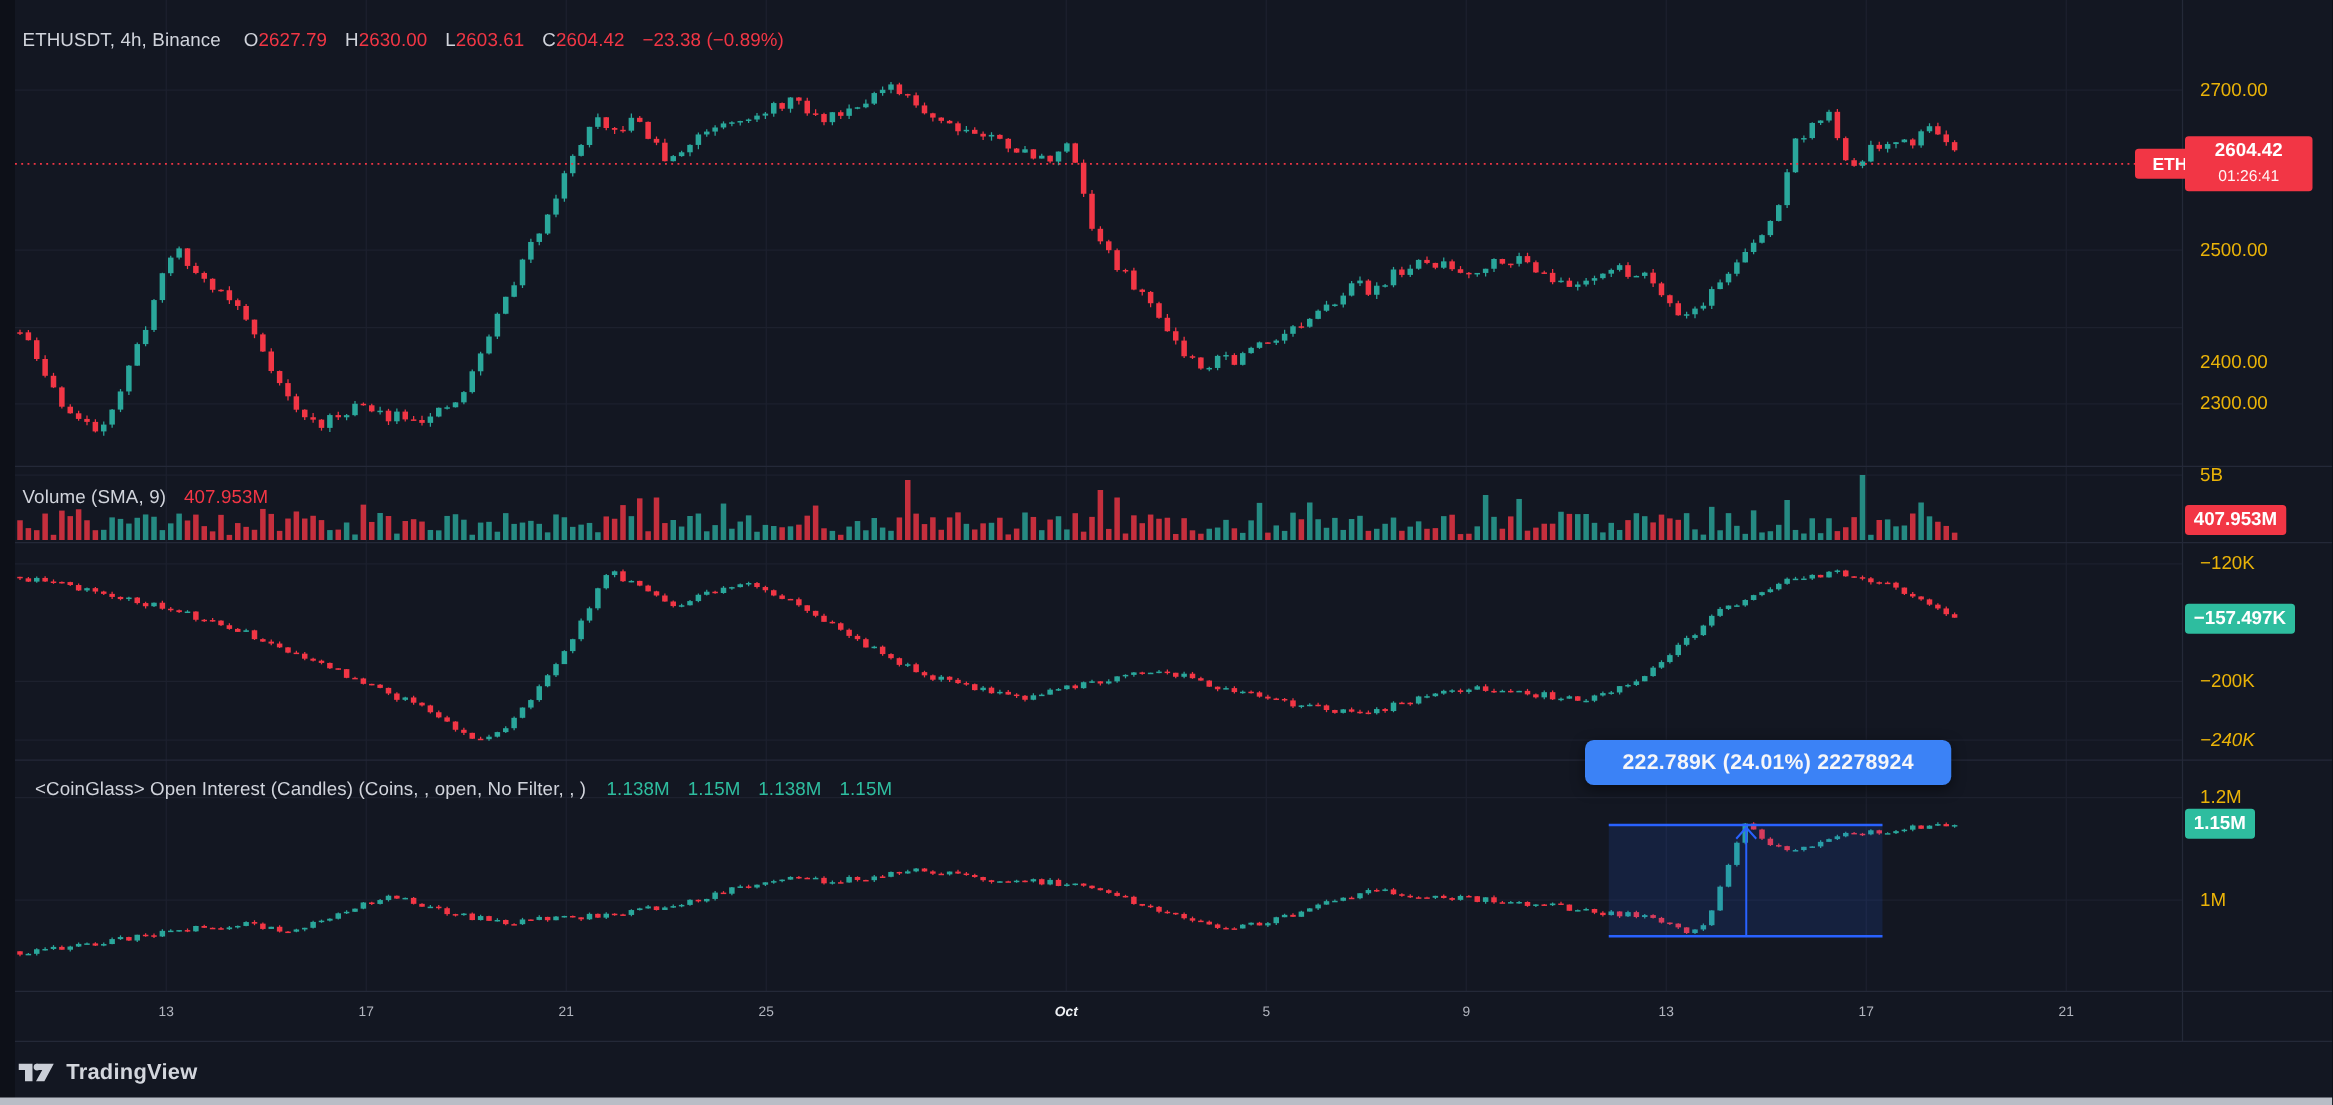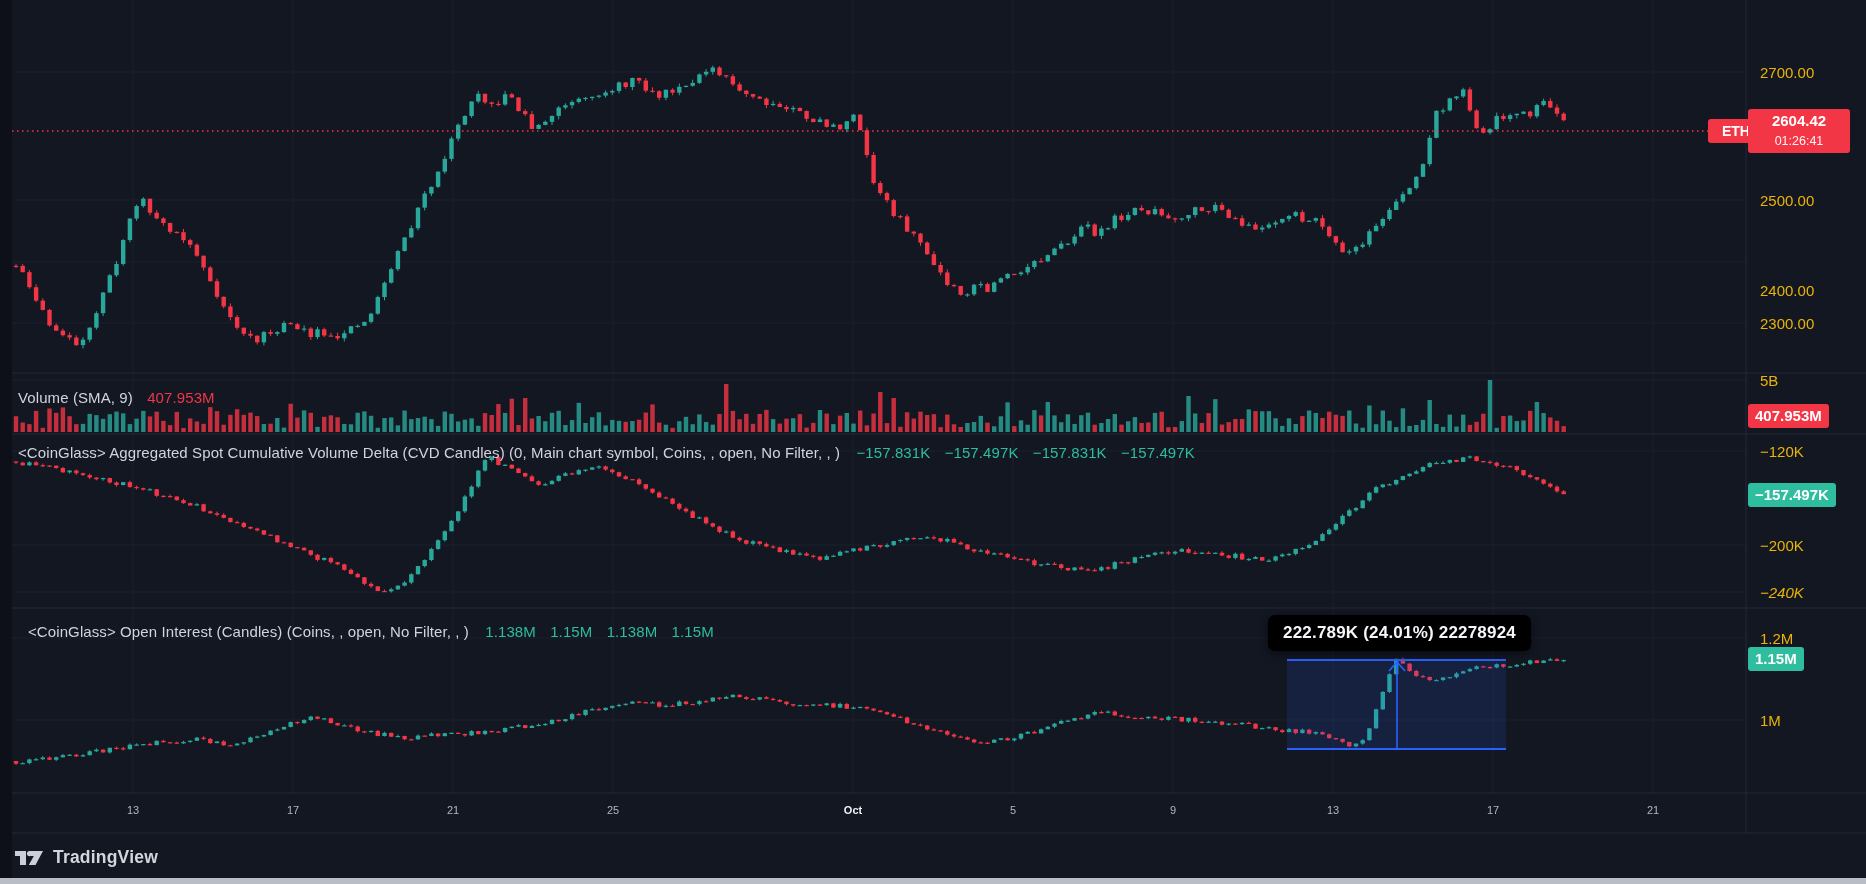--- a/index.html
+++ b/index.html
@@ -29,23 +29,23 @@
   .badge.red{background:#f23645;}
   .badge.teal{background:#2ebd9f;}
   .symbol-badge{left:1708px;top:119px;width:80px;text-align:center;font-size:14px;}
   .price-badge{left:1748px;top:109px;width:90px;text-align:center;line-height:20px;padding:2px 6px;}
   .price-badge .cd{font-size:12.5px;font-weight:400;opacity:.95;}
   .vol-badge{left:1748px;top:404px;}
   .cvd-badge{left:1748px;top:483px;}
   .oi-badge{left:1748px;top:647px;}
 
   .tooltip{
-    position:absolute;left:1268px;top:615px;z-index:8;
-    background:#000000;color:#f5f6f9;font-size:17px;font-weight:700;
-    padding:8px 15px;border-radius:7px;box-shadow:0 3px 10px rgba(0,0,0,.5);
+    position:absolute;left:1268px;top:592px;z-index:8;
+    background:#3b82f6;color:#f5f6f9;font-size:17px;font-weight:700;
+    padding:8px 30px;border-radius:7px;box-shadow:0 3px 10px rgba(0,0,0,.5);
     white-space:nowrap;letter-spacing:.2px;
   }
   .logo{position:absolute;left:14px;top:845px;display:flex;align-items:center;gap:9px;
         color:#d3d6dd;font-size:17.5px;font-weight:700;z-index:5;letter-spacing:.2px;}
 </style>
 </head>
 <body>
 
 <div id="root">
   <svg id="cv" width="1866" height="884">
@@ -1713,33 +1713,34 @@
         <line x1="1287" x2="1506" y1="660" y2="660" stroke="#2962ff" stroke-width="2"></line>
         <line x1="1287" x2="1506" y1="749" y2="749" stroke="#2962ff" stroke-width="2"></line>
         <line x1="1397" x2="1397" y1="748" y2="662" stroke="#2962ff" stroke-width="1.6"></line>
         <path d="M 1389 671 L 1397 662 L 1405 671" stroke="#2962ff" stroke-width="1.6" fill="none"></path>
       </g>
     </svg>
 
   <div class="left-strip"></div>
   <div class="bottom-edge"></div>
 
+  <div class="legend" style="left:18px;top:24px;">
+    <span>ETHUSDT, 4h, Binance</span>
+    <span class="g14">O</span><span class="red">2627.79</span>
+    <span class="g10">H</span><span class="red">2630.00</span>
+    <span class="g10">L</span><span class="red">2603.61</span>
+    <span class="g10">C</span><span class="red">2604.42</span>
+    <span class="red g10">−23.38 (−0.89%)</span>
+  </div>
 
   <div class="legend" style="left:18px;top:389px;">
     <span>Volume (SMA, 9)</span>
     <span class="red g10">407.953M</span>
   </div>
 
-  <div class="legend" style="left:18px;top:444px;">
-    <span>&lt;CoinGlass&gt; Aggregated Spot Cumulative Volume Delta (CVD Candles) (0, Main chart symbol, Coins, , open, No Filter, , )</span>
-    <span class="teal g12">−157.831K</span>
-    <span class="teal g10">−157.497K</span>
-    <span class="teal g10">−157.831K</span>
-    <span class="teal g10">−157.497K</span>
-  </div>
 
   <div class="legend" style="left:28px;top:623px;">
     <span>&lt;CoinGlass&gt; Open Interest (Candles) (Coins, , open, No Filter, , )</span>
     <span class="teal g12">1.138M</span>
     <span class="teal g10">1.15M</span>
     <span class="teal g10">1.138M</span>
     <span class="teal g10">1.15M</span>
   </div>
 
   <div class="badge red symbol-badge">ETHUSDT</div>
@@ -1768,19 +1769,19 @@
     <div class="ylab" style="top: 380px;">5B</div>
     <div class="ylab" style="top: 451px;">−120K</div>
     <div class="ylab" style="top: 545px;">−200K</div>
     <div class="ylab" style="top: 592px; font-style: italic;">−240K</div>
     <div class="ylab" style="top: 638px;">1.2M</div>
     <div class="ylab" style="top: 720px;">1M</div>
     <div class="xlab" style="left: 133px;">13</div>
     <div class="xlab" style="left: 293px;">17</div>
     <div class="xlab" style="left: 453px;">21</div>
     <div class="xlab" style="left: 613px;">25</div>
-    <div class="xlab strong" style="left: 853px;">Oct</div>
+    <div class="xlab strong" style="left: 853px; font-style: italic;">Oct</div>
     <div class="xlab" style="left: 1013px;">5</div>
     <div class="xlab" style="left: 1173px;">9</div>
     <div class="xlab" style="left: 1333px;">13</div>
     <div class="xlab" style="left: 1493px;">17</div>
     <div class="xlab" style="left: 1653px;">21</div>
   </div>
 
 </body></html>

